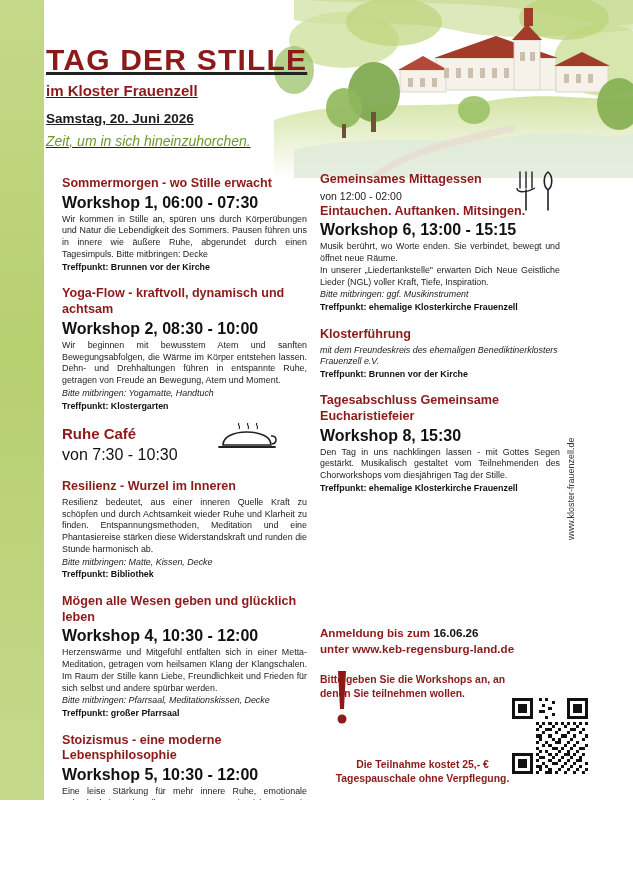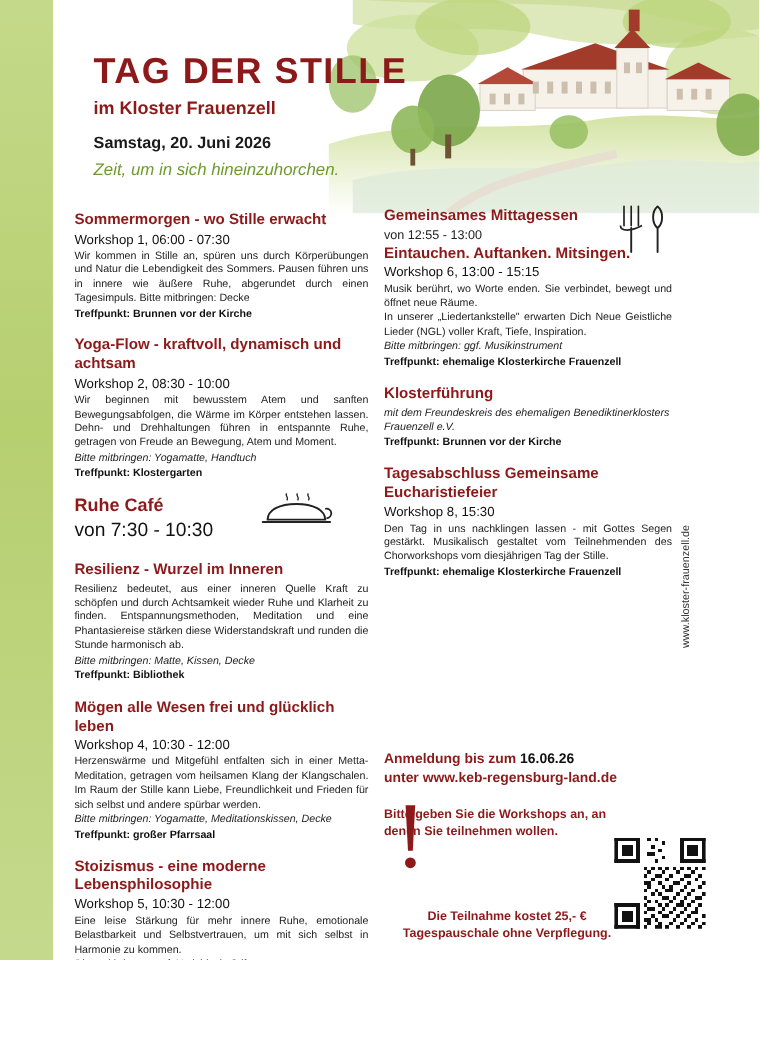--- a/index.html
+++ b/index.html
@@ -27,21 +27,21 @@
   }
   
   .hero {
     position: absolute; left: 44px; top: 0; width: 589px; height: 178px;
     overflow: hidden;
   }
   .hero svg { position:absolute; left:0; top:0; }
 
   
   .titleblock {
-    position: absolute; left: 78px; top: 44px; width: 330px;
+    position: absolute; left: 46px; top: 44px; width: 330px; text-decoration: underline;
   }
   .t-main {
     font-size: 30px; font-weight: bold; letter-spacing: 1.2px;
     color: #8c1a1a; line-height: 1.05; font-family: "Liberation Sans", sans-serif;
   }
   .t-sub {
     margin-top: 6px;
     font-size: 15px; font-weight: bold; color: #8c1a1a;
   }
   .t-date {
@@ -58,21 +58,21 @@
   .col-right {
     position: absolute; left: 320px; top: 172px; width: 240px;
   }
 
   .ws { margin-bottom: 13px; }
   .ws-title {
     color: #8c1a1a; font-weight: bold; font-size: 12.6px; line-height: 1.25;
     margin-bottom: 2px;
   }
   .ws-when {
-    font-weight: normal; font-size: 11px; color: #111; margin-bottom: 2px;
+    font-weight: bold; font-size: 16px; color: #111; margin-bottom: 2px;
   }
   .ws-desc {
     font-size: 8.9px; line-height: 1.32; color: #1c1c1c; text-align: justify;
   }
   .ws-bring {
     font-size: 8.9px; line-height: 1.32; color: #1c1c1c; margin-top: 1px; font-style: italic;
   }
   .ws-meet {
     font-size: 8.9px; line-height: 1.3; color: #111; font-weight: bold; margin-top: 1px;
   }
@@ -248,41 +248,41 @@
     </div>
 
     <div class="ws">
       <div class="ws-title">Resilienz - Wurzel im Inneren</div>
       <div class="ws-desc">Resilienz bedeutet, aus einer inneren Quelle Kraft zu schöpfen und durch Achtsamkeit wieder Ruhe und Klarheit zu finden. Entspannungsmethoden, Meditation und eine Phantasiereise stärken diese Widerstandskraft und runden die Stunde harmonisch ab.</div>
       <div class="ws-bring">Bitte mitbringen: Matte, Kissen, Decke</div>
       <div class="ws-meet">Treffpunkt: Bibliothek</div>
     </div>
 
     <div class="ws">
-      <div class="ws-title">Mögen alle Wesen frei und glücklich leben</div>
+      <div class="ws-title">Mögen alle Wesen geben und glücklich leben</div>
       <div class="ws-when">Workshop 4, 10:30 - 12:00</div>
       <div class="ws-desc">Herzenswärme und Mitgefühl entfalten sich in einer Metta-Meditation, getragen vom heilsamen Klang der Klangschalen. Im Raum der Stille kann Liebe, Freundlichkeit und Frieden für sich selbst und andere spürbar werden.</div>
-      <div class="ws-bring">Bitte mitbringen: Yogamatte, Meditationskissen, Decke</div>
+      <div class="ws-bring">Bitte mitbringen: Pfarrsaal, Meditationskissen, Decke</div>
       <div class="ws-meet">Treffpunkt: großer Pfarrsaal</div>
     </div>
 
     <div class="ws">
       <div class="ws-title">Stoizismus - eine moderne Lebensphilosophie</div>
       <div class="ws-when">Workshop 5, 10:30 - 12:00</div>
       <div class="ws-desc">Eine leise Stärkung für mehr innere Ruhe, emotionale Belastbarkeit und Selbstvertrauen, um mit sich selbst in Harmonie zu kommen.</div>
       <div class="ws-bring">Bitte mitbringen: ggf. Notizblock, Stift</div>
       <div class="ws-meet">Treffpunkt: kleiner Pfarrsaal</div>
     </div>
   </div>
 
   <div class="col-right">
 
     <div class="lunch">
       <div class="ws-title">Gemeinsames Mittagessen</div>
-      <div class="cafe-time" style="font-size:10.5px">von 12:55 - 13:00</div>
+      <div class="cafe-time" style="font-size:10.5px">von 12:00 - 02:00</div>
       <div class="cutlery">
         <svg width="48" height="44" viewBox="0 0 48 44" xmlns="http://www.w3.org/2000/svg">
           <path d="M10,4 L10,20 M16,4 L16,20 M22,4 L22,20" stroke="#222" stroke-width="1.4" stroke-linecap="round"></path>
           <path d="M7,20 C7,25 16,25 25,20" fill="none" stroke="#222" stroke-width="1.4"></path>
           <path d="M16,22 L16,42" stroke="#222" stroke-width="1.6" stroke-linecap="round"></path>
           <path d="M38,4 C43,8 43,18 38,22 L38,42" fill="none" stroke="#222" stroke-width="1.6" stroke-linecap="round"></path>
           <path d="M38,4 C33,8 33,18 38,22" fill="none" stroke="#222" stroke-width="1.6"></path>
         </svg>
       </div>
     </div>

